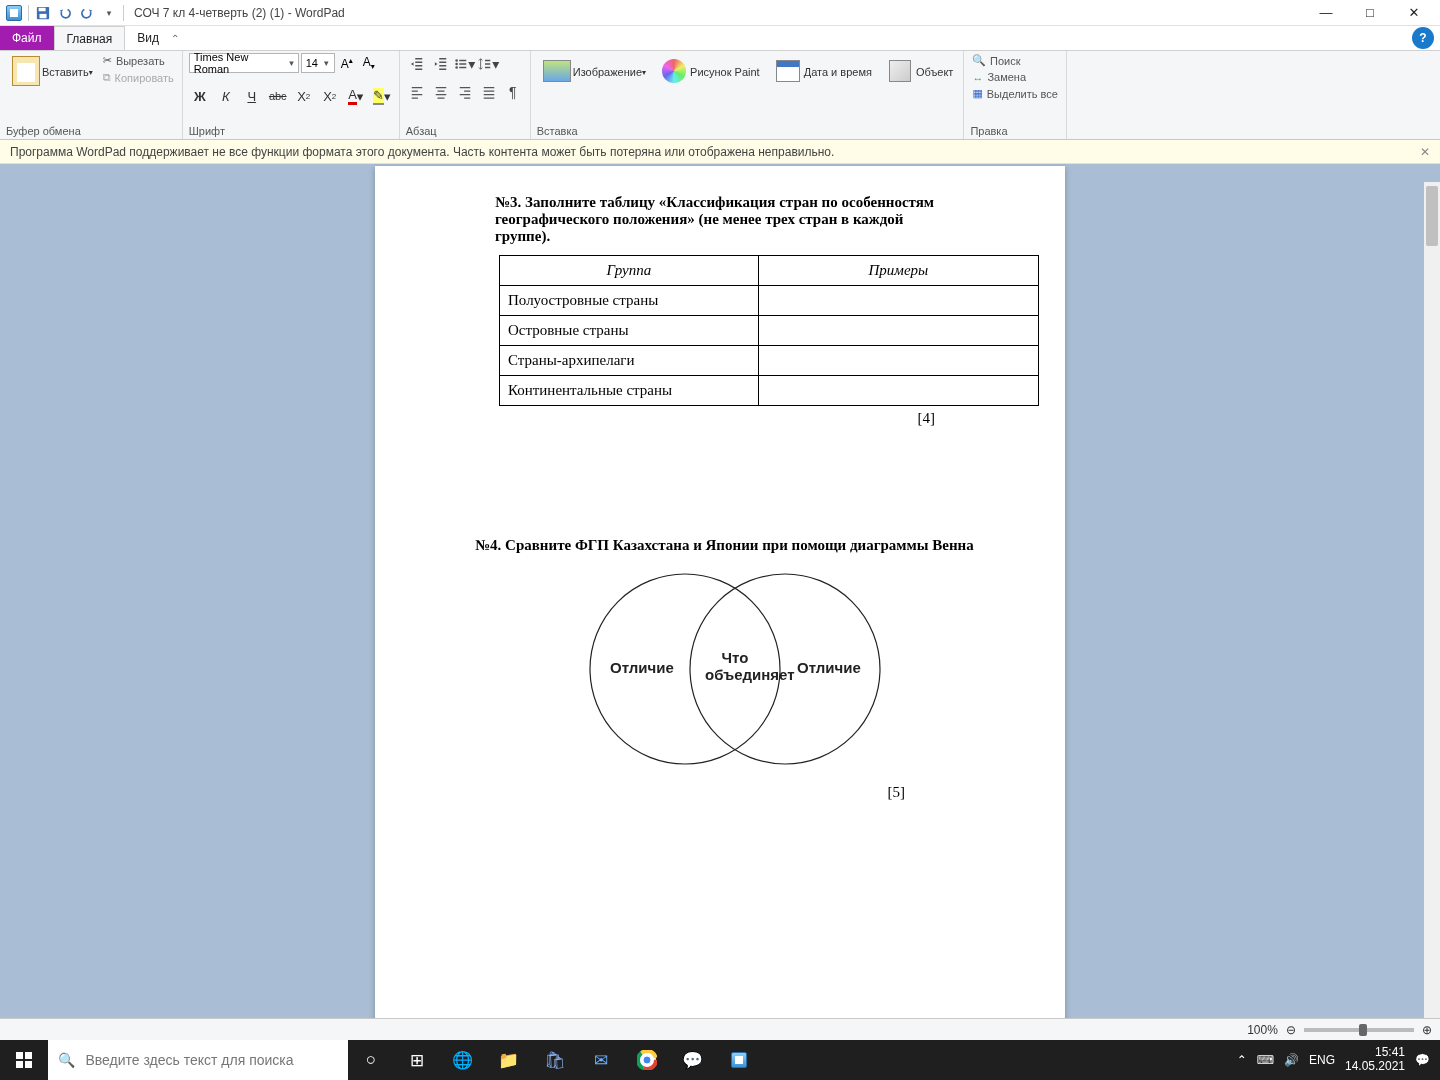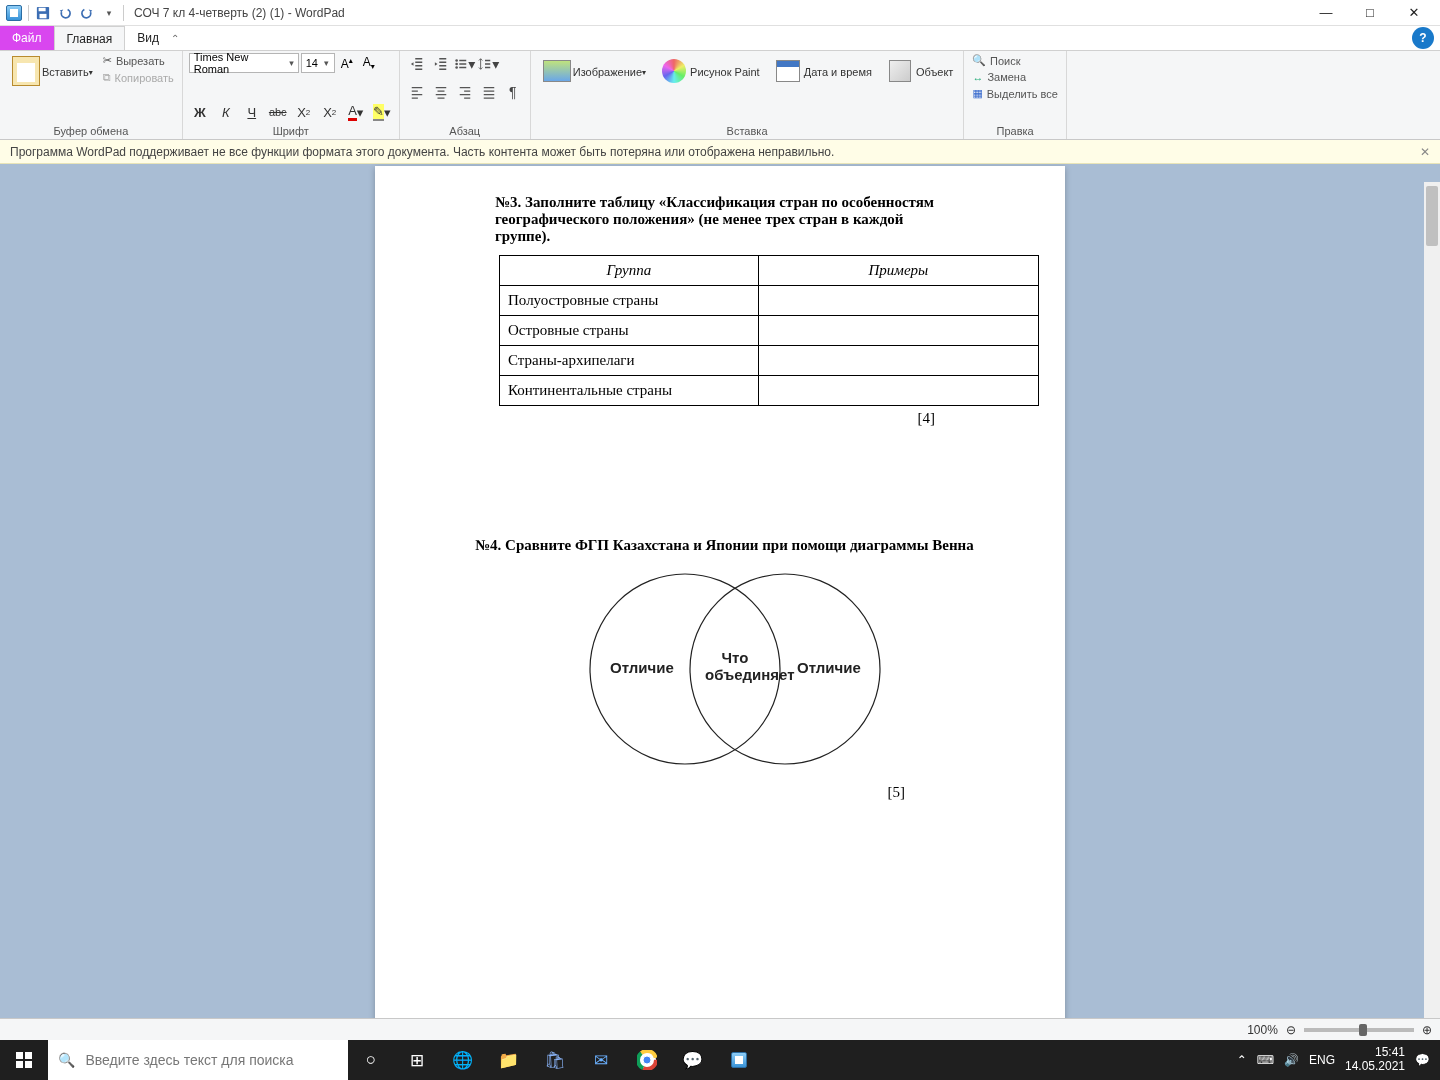--- a/index.html
+++ b/index.html
@@ -7,28 +7,28 @@
 .titlebar { height: 26px; background: #fff; display: flex; align-items: center; padding: 0 4px; border-bottom: 1px solid #e0e0e0; }
 .titlebar .qat { display: flex; align-items: center; gap: 2px; }
 .titlebar .qat .ico { width: 20px; height: 20px; display: flex; align-items: center; justify-content: center; font-size: 13px; color: #333; }
 .titlebar .title { margin-left: 6px; color: #444; font-size: 12px; }
 .titlebar .winbtns { margin-left: auto; display: flex; }
 .titlebar .winbtns div { width: 44px; height: 26px; display: flex; align-items: center; justify-content: center; font-size: 13px; color: #222; }
 .winbtns .close { font-size: 16px; }
 
 .tabbar { height: 24px; background: #fff; display: flex; align-items: stretch; position: relative; }
 .tabbar .tab { padding: 0 12px; display: flex; align-items: center; font-size: 12px; color: #222; }
-.tabbar .tab.file { background: #d946ef; color: #fff; font-weight: 400; }
+.tabbar .tab.file { background: #a21caf; color: #fff; font-weight: 400; }
 .tabbar .tab.active { background: #f5f6f7; border-top: 1px solid #d0d0d0; border-left: 1px solid #d0d0d0; border-right: 1px solid #d0d0d0; }
 .tabbar .help { margin-left: auto; width: 22px; height: 22px; border-radius: 11px; background: #1979ca; color: #fff; display: flex; align-items: center; justify-content: center; font-weight: bold; margin-right: 6px; align-self: center; }
 .tabbar .caret { margin-right: 6px; align-self: center; color: #666; font-size: 10px; }
 
 .ribbon { height: 90px; background: #f5f6f7; border-top: 1px solid #d0d0d0; border-bottom: 1px solid #c8c8c8; display: flex; }
 .group { border-right: 1px solid #d8d8d8; padding: 2px 6px 0 6px; display: flex; flex-direction: column; justify-content: space-between; }
-.group-label { text-align: center; font-size: 11px; color: #555; padding: 2px 0; }
+.group-label { font-size: 11px; color: #555; padding: 2px 0; }
 .group-body { display: flex; align-items: flex-start; gap: 4px; flex: 1; }
 .bigbtn { display: flex; align-items: center; justify-content: flex-start; padding: 2px 4px; text-align: center; font-size: 11px; color: #333; min-width: 44px; }
 .bigbtn .gicon { width: 32px; height: 32px; display: flex; align-items: center; justify-content: center; font-size: 22px; margin-bottom: 2px; }
 .smallrow { display: flex; flex-direction: column; gap: 2px; font-size: 11px; color: #555; }
 .smallrow div { display: flex; align-items: center; gap: 4px; padding: 1px 2px; white-space: nowrap; }
 .font-row { display: flex; align-items: center; gap: 2px; margin-bottom: 6px; }
 .font-sel { border: 1px solid #b5b5b5; background: #fff; height: 20px; font-size: 11px; padding: 0 4px; display: flex; align-items: center; gap: 6px; }
 .font-sel .dd { font-size: 9px; color: #555; }
 .fmt-row { display: flex; gap: 4px; align-items: center; }
 .fmt-row .b { width: 22px; height: 22px; display: flex; align-items: center; justify-content: center; font-size: 13px; color: #333; }
@@ -146,21 +146,21 @@
         <div style="color:#aaa;">
             <span>⧉</span>
             <span>Копировать</span>
           </div>
       </div>
     </div>
     <div class="group-label">Буфер обмена</div>
   </div>
 
   <div class="group" style="min-width:210px;">
-    <div class="group-body" style="flex-direction:column;gap:6px;justify-content:space-between;">
+    <div class="group-body" style="flex-direction:column;gap:6px;">
       <div class="font-row">
         <div class="font-sel" style="width:110px;">
             <span>Times New Roman</span>
             <span class="dd">▾</span>
           </div>
         <div class="font-sel" style="width:34px;">
             <span>14</span>
             <span class="dd">▾</span>
           </div>
         <div class="b" style="width:20px;text-align:center;">A<span style="font-size:8px;vertical-align:super;">▴</span></div>

